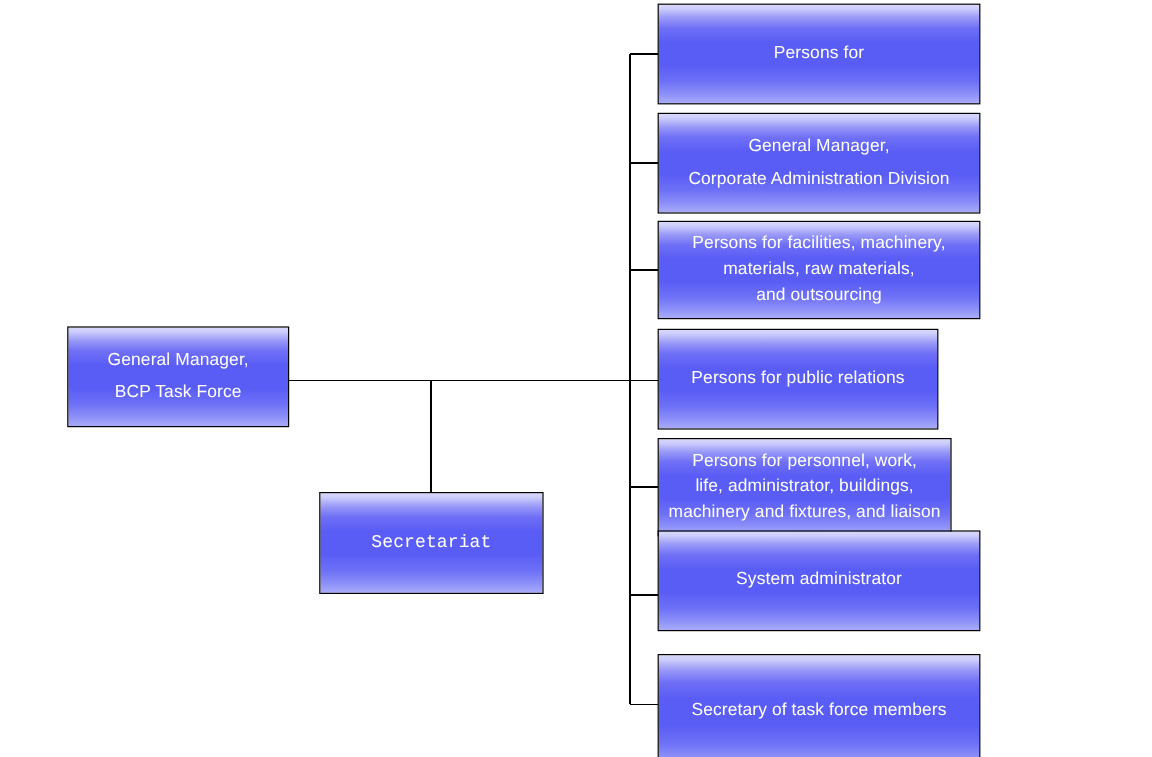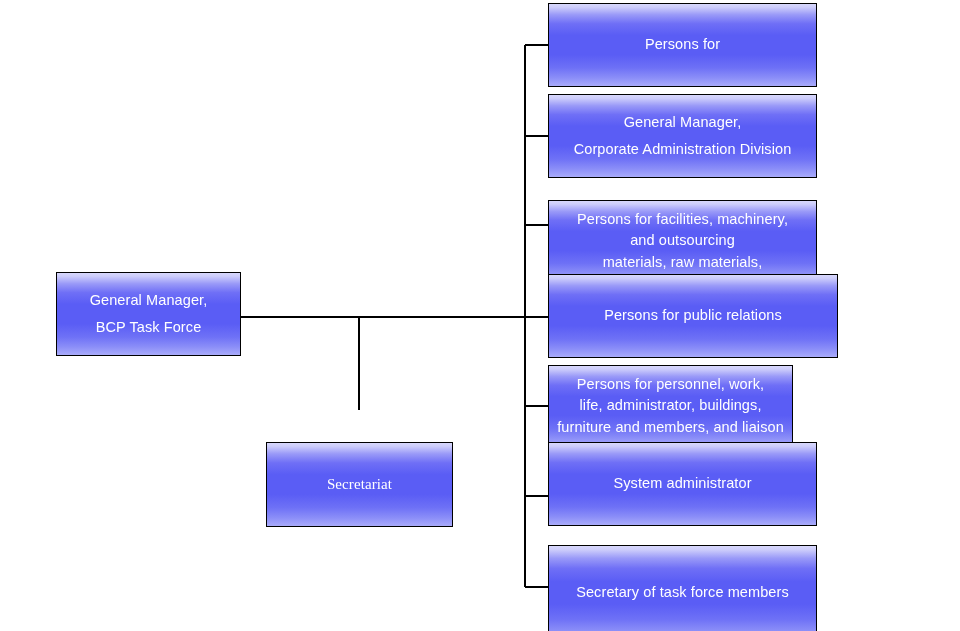--- a/index.html
+++ b/index.html
@@ -63,23 +63,22 @@
     box-sizing: border-box;
   }
   .node .lines .ln {
     display: block;
   }
   
   .node.loose .lines .ln { margin: 5px 0; }
   .node.tight .lines .ln { margin: 0; }
 
   .node.alt-font {
-    font-family: Liberation Serif, serif;
+    font-family: Liberation Mono, monospace;
     font-size: 15px;
-    margin-top: 32px;
   }
 </style>
 </head>
 <body>
 
 <div id="chart">
 
   <svg class="connectors" width="960" height="631" viewBox="0 0 960 631" xmlns="http://www.w3.org/2000/svg" aria-hidden="true">
     <g id="connector-group" stroke="#000000" stroke-width="1.4" fill="none" shape-rendering="crispEdges">
         <line x1="241" y1="317" x2="525" y2="317"></line>
@@ -113,37 +112,37 @@
         <div class="lines">
           <span class="ln">Persons for</span>
         </div>
       </div>
       <div class="node loose" style="left: 548px; top: 94px; width: 269px; height: 84px;">
         <div class="lines">
           <span class="ln">General Manager,</span>
           <span class="ln">Corporate Administration Division</span>
         </div>
       </div>
-      <div class="node tight" style="left: 548px; top: 184px; width: 269px; height: 82px; margin-top: 16px;">
+      <div class="node tight" style="left: 548px; top: 184px; width: 269px; height: 82px;">
         <div class="lines">
           <span class="ln">Persons for facilities, machinery,</span>
+          <span class="ln">materials, raw materials,</span>
           <span class="ln">and outsourcing</span>
-          <span class="ln">materials, raw materials,</span>
         </div>
       </div>
-      <div class="node tight" style="left: 548px; top: 274px; width: 290px; height: 84px;">
+      <div class="node tight" style="left: 548px; top: 274px; width: 234px; height: 84px;">
         <div class="lines">
           <span class="ln">Persons for public relations</span>
         </div>
       </div>
       <div class="node tight" style="left: 548px; top: 365px; width: 245px; height: 82px;">
         <div class="lines">
           <span class="ln">Persons for personnel, work,</span>
           <span class="ln">life, administrator, buildings,</span>
-          <span class="ln">furniture and members, and liaison</span>
+          <span class="ln">machinery and fixtures, and liaison</span>
         </div>
       </div>
       <div class="node tight" style="left: 548px; top: 442px; width: 269px; height: 84px;">
         <div class="lines">
           <span class="ln">System administrator</span>
         </div>
       </div>
       <div class="node tight" style="left: 548px; top: 545px; width: 269px; height: 96px;">
         <div class="lines">
           <span class="ln">Secretary of task force members</span>

